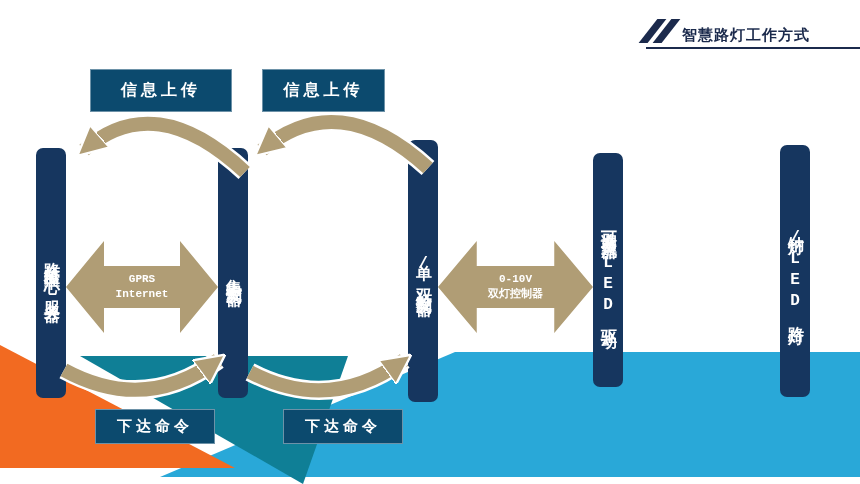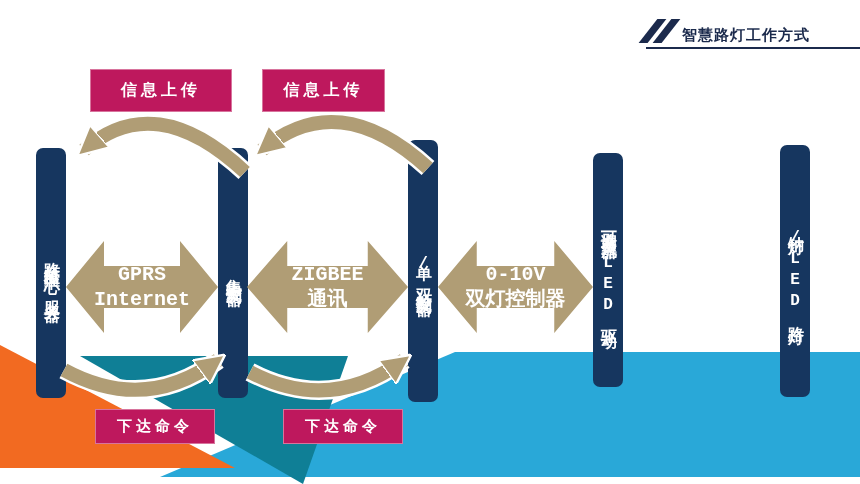--- a/index.html
+++ b/index.html
@@ -34,29 +34,29 @@
   .p5 { left:780px; top:145px; height:252px; }
   
   .flow-arrow { position:absolute; height:96px; }
   .arrow-shape {
     position:absolute; inset:0; background:#b09d75;
     clip-path:polygon(0% 50%, 25% 2%, 25% 28%, 75% 28%, 75% 2%, 100% 50%, 75% 98%, 75% 72%, 25% 72%, 25% 98%);
   }
   .arrow-label {
     position:absolute; inset:0; display:flex; flex-direction:column;
     align-items:center; justify-content:center; gap:1px;
-    color:#ffffff; font-size:20px; font-weight:bold; text-align:center; line-height:1.2;
+    color:#ffffff; font-size:11px; font-weight:bold; text-align:center; line-height:1.2;
   }
   .fa1 { left:66px;  top:239px; width:152px; }
   .fa2 { left:247px; top:239px; width:161px; }
   .fa3 { left:438px; top:239px; width:155px; }
   .fa4 { left:623px; top:239px; width:157px; }
   
   .note-box {
-    position:absolute; background:#be185d; border:1px solid rgba(255,255,255,.4);
+    position:absolute; background:#0c4a6e; border:1px solid rgba(255,255,255,.4);
     display:flex; align-items:center; justify-content:center;
     color:#ffffff; font-weight:bold; letter-spacing:4px;
   }
   .ub1 { left:90px;  top:69px;  width:140px; height:41px; font-size:16px; }
   .ub2 { left:262px; top:69px;  width:121px; height:41px; font-size:16px; }
   .cb1 { left:95px;  top:409px; width:118px; height:33px; font-size:15px; }
   .cb2 { left:283px; top:409px; width:118px; height:33px; font-size:15px; }
   
   .arcs { position:absolute; left:0; top:0; pointer-events:none; }
 </style>
@@ -90,27 +90,20 @@
     <span>钠灯/LED路灯</span>
   </div>
 
   <div class="flow-arrow fa1">
     <div class="arrow-shape"></div>
     <div class="arrow-label">
       <span>GPRS</span>
       <span>Internet</span>
     </div>
   </div>
-  <div class="flow-arrow fa2">
-    <div class="arrow-shape"></div>
-    <div class="arrow-label">
-      <span>ZIGBEE</span>
-      <span>通讯</span>
-    </div>
-  </div>
   <div class="flow-arrow fa3">
     <div class="arrow-shape"></div>
     <div class="arrow-label">
       <span>0-10V</span>
       <span>双灯控制器</span>
     </div>
   </div>
 
   <svg class="arcs" width="860" height="484" viewBox="0 0 860 484">
     <defs>

